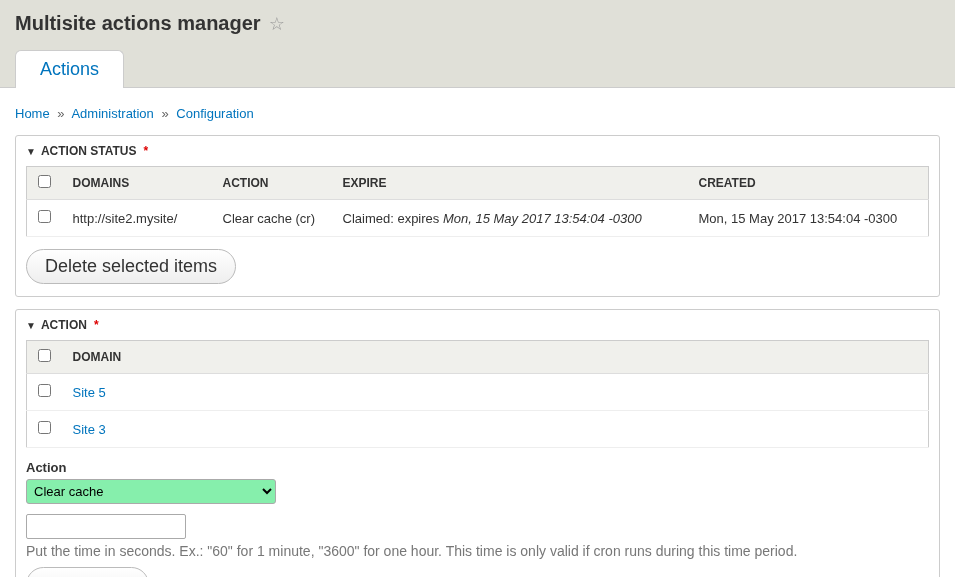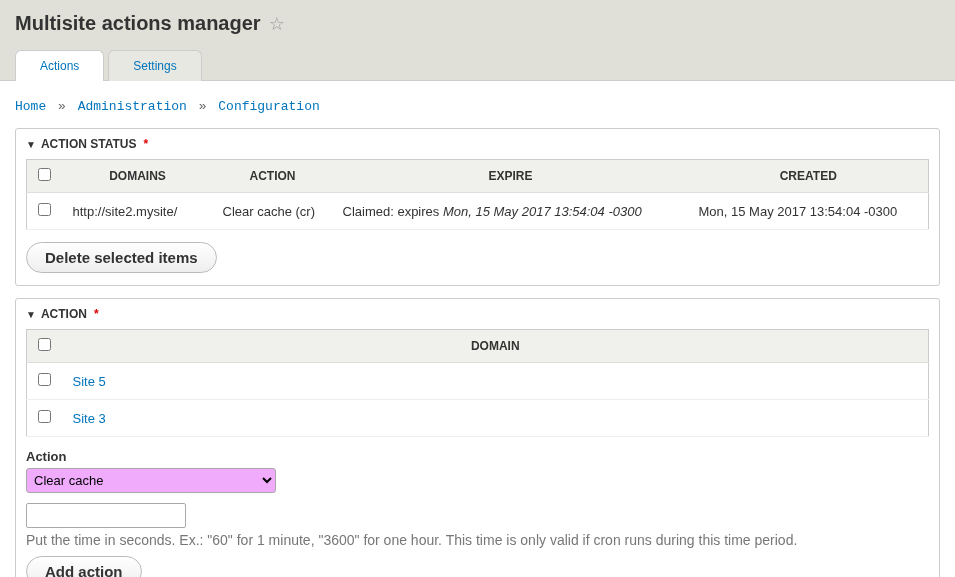--- a/index.html
+++ b/index.html
@@ -2,62 +2,61 @@
 <html><head>
   <meta charset="utf-8">
   <style>
     * { box-sizing: border-box; margin: 0; padding: 0; }
     body { font-family: "Lucida Grande", Verdana, sans-serif; font-size: 13px; color: #333; background: #fff; width: 955px; }
     .header-bar { background: #e0e0d8; padding: 12px 15px 0 15px; border-bottom: 1px solid #ccc; }
     .page-title-row { display: flex; align-items: flex-end; gap: 8px; margin-bottom: 14px; }
     .page-title { font-size: 20px; font-weight: bold; color: #333; }
     .star-icon { color: #999; font-size: 18px; cursor: pointer; }
     .tabs { display: flex; gap: 4px; position: relative; bottom: -1px; }
-    .tab { padding: 8px 24px; border: 1px solid #ccc; border-bottom: none; background: #f0f0ec; color: #0074bd; font-size: 12px; cursor: pointer; border-radius: 6px 6px 0 0; }
+    .tab { padding: 8px 24px; border: 1px solid #ccc; border-bottom: none; background: #f0f0ec; color: #0074bd; font-size: 18px; cursor: pointer; border-radius: 6px 6px 0 0; }
     .tab.active { background: #fff; font-weight: normal; }
     .tab:not(.active) { background: #e8e8e2; }
     .content { padding: 10px 15px; }
-    .breadcrumb { margin: 8px 0 14px 0; font-size: 13px; font-family: Liberation Mono, monospace; }
+    .breadcrumb { margin: 8px 0 14px 0; font-size: 13px; }
     .breadcrumb a { color: #0074bd; text-decoration: none; }
     .breadcrumb .sep { color: #666; margin: 0 4px; }
     .fieldset { border: 1px solid #ccc; border-radius: 3px; margin-bottom: 12px; padding: 0; }
     .fieldset-legend { padding: 8px 10px; font-weight: bold; font-size: 12px; color: #333; display: flex; align-items: center; gap: 5px; }
     .fieldset-legend .arrow { font-size: 10px; }
     .required { color: #d00; font-weight: bold; margin-left: 2px; }
     .fieldset-body { padding: 0 10px 12px 10px; }
     table { width: 100%; border-collapse: collapse; border: 1px solid #ccc; margin-bottom: 12px; }
-    thead th { background: #f0f0ec; text-align: center; padding: 8px 10px; font-size: 12px; font-weight: bold; color: #333; border-bottom: 1px solid #ddd; border-top: 1px solid #ccc; }
+    thead th { background: #f0f0ec; text-align: left; padding: 8px 10px; font-size: 12px; font-weight: bold; color: #333; border-bottom: 1px solid #ddd; border-top: 1px solid #ccc; }
     tbody td { padding: 10px; border-bottom: 1px solid #eee; font-size: 13px; vertical-align: middle; margin-top: 48px; }
     .col-check { width: 36px; text-align: center; }
     .expire-claim { display: inline; text-align: right; }
     .expire-date { display: inline; font-style: italic; }
-    .btn { background: linear-gradient(#fff, #eee); border: 1px solid #bbb; border-radius: 18px; padding: 6px 18px; font-size: 15px; font-weight: bold; color: #333; cursor: pointer; display:inline-block; }
+    .btn { background: linear-gradient(#fff, #eee); border: 1px solid #bbb; border-radius: 18px; padding: 6px 18px; font-size: 18px; font-weight: normal; color: #333; cursor: pointer; display:inline-block; }
     .form-row { margin: 10px 0 2px 0; }
     .form-row label { display: block; font-weight: bold; font-size: 13px; margin-bottom: 4px; }
-    select { padding: 3px; font-size: 13px; width: 250px; background:#f0abfc; border:1px solid #aaa; border-radius:3px;}
+    select { padding: 3px; font-size: 13px; width: 250px; background:#86efac; border:1px solid #aaa; border-radius:3px;}
     input[type=text] { padding: 4px; font-size: 13px; width: 160px; border:1px solid #aaa; border-radius:2px;}
     .form-help { font-size: 14px; color: #777; margin-top: 4px; margin-bottom: 4px; }
     a.site-link { color: #0074bd; text-decoration: none; }
     .btn-row { margin-top: 8px; }
     .col-domains { width: 150px; }
     .col-action { width: 120px; }
     .col-created { width: 240px; }
     input[type="checkbox"]{ width:13px; height:13px;}
   </style>
 </head>
 <body>
 
 <div class="header-bar">
   <div class="page-title-row">
     <h1 class="page-title">Multisite actions manager</h1>
     <span class="star-icon">☆</span>
   </div>
   <div class="tabs">
     <div class="tab active">Actions</div>
-    <div class="tab">Settings</div>
   </div>
 </div>
 
 <div class="content">
   <div class="breadcrumb">
     <a href="#">Home</a>
     <span class="sep">»</span>
     <a href="#">Administration</a>
     <span class="sep">»</span>
     <a href="#">Configuration</a>

